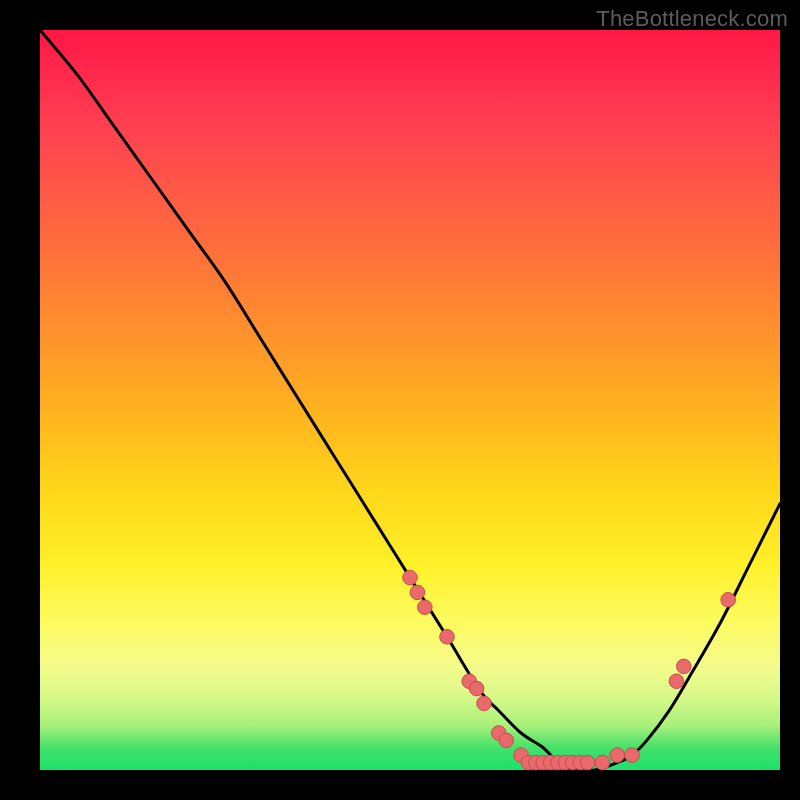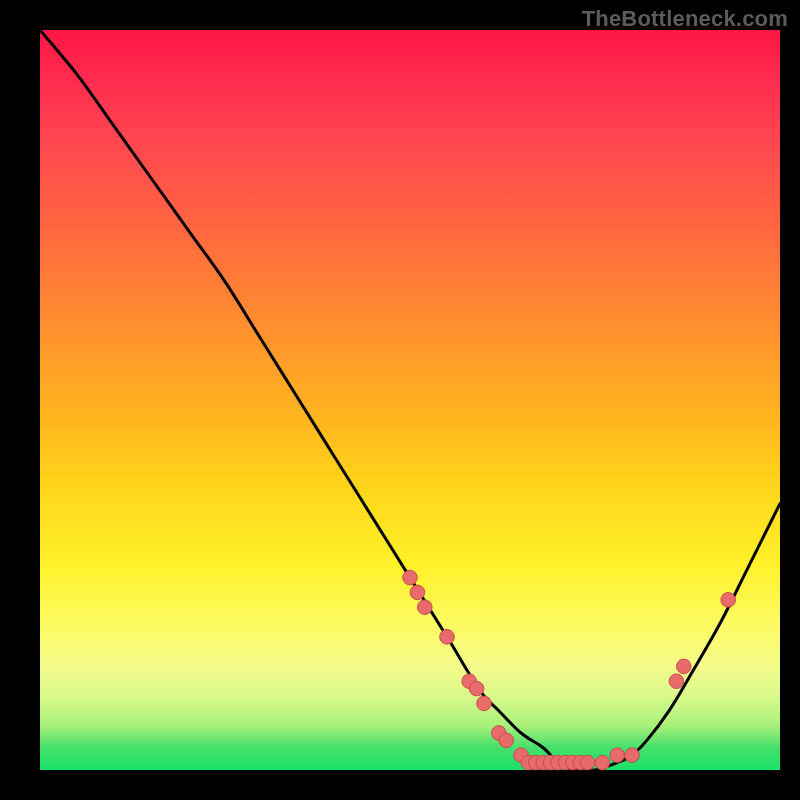--- a/index.html
+++ b/index.html
@@ -15,21 +15,21 @@
     position: relative;
     width: 800px;
     height: 800px;
   }
   .watermark {
     position: absolute;
     top: 6px;
     right: 12px;
     color: #5c5c5c;
     font-size: 22px;
-    font-weight: 700;
+    font-weight: 400;
     letter-spacing: 0.2px;
     z-index: 5;
     user-select: none;
     text-align: center;
   }
   .plot-area {
     position: absolute;
     left: 40px;
     top: 30px;
     width: 740px;

